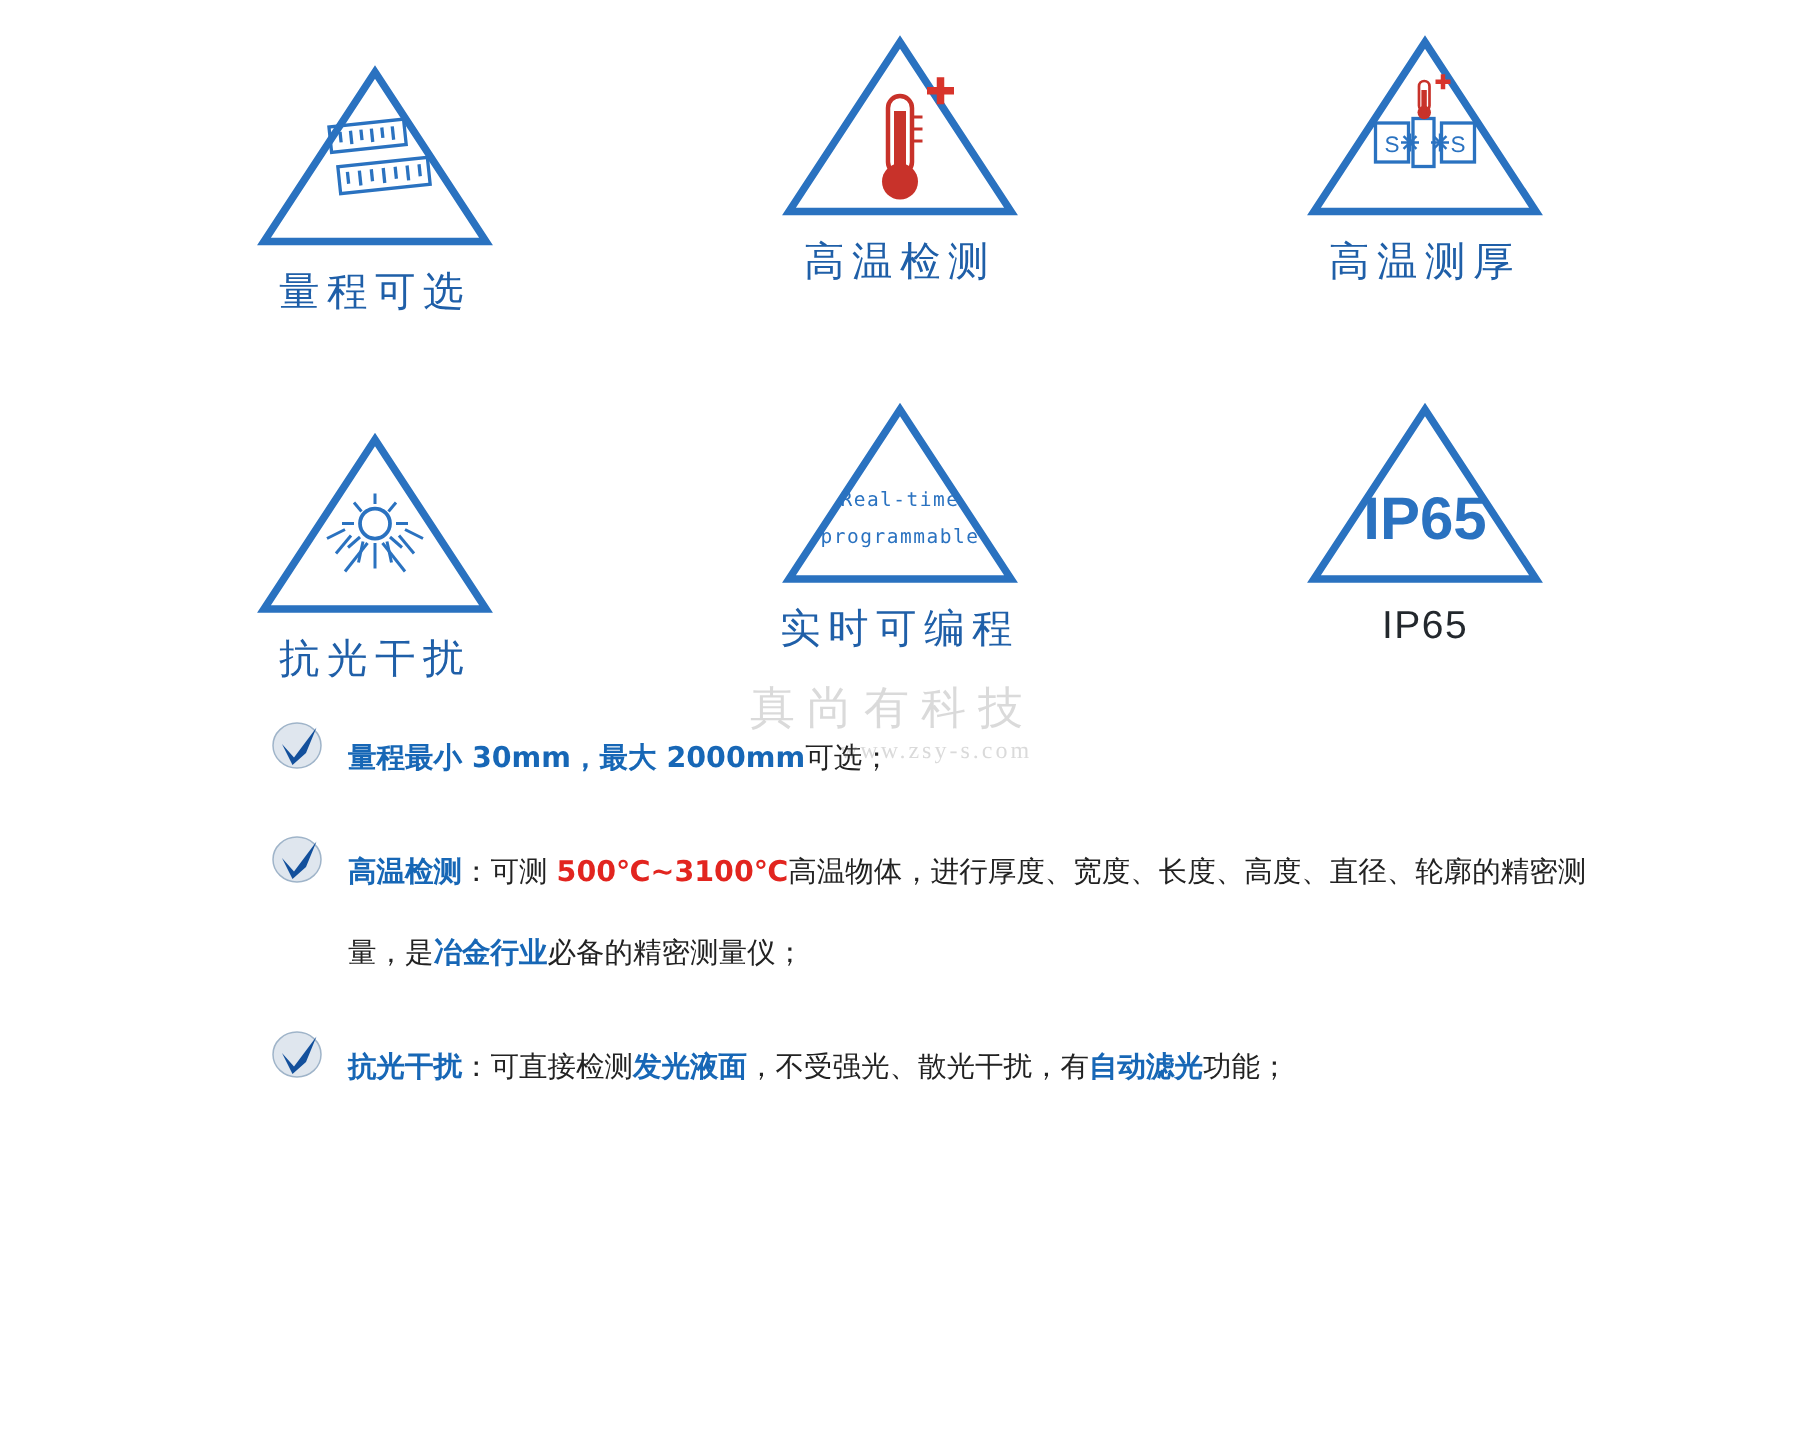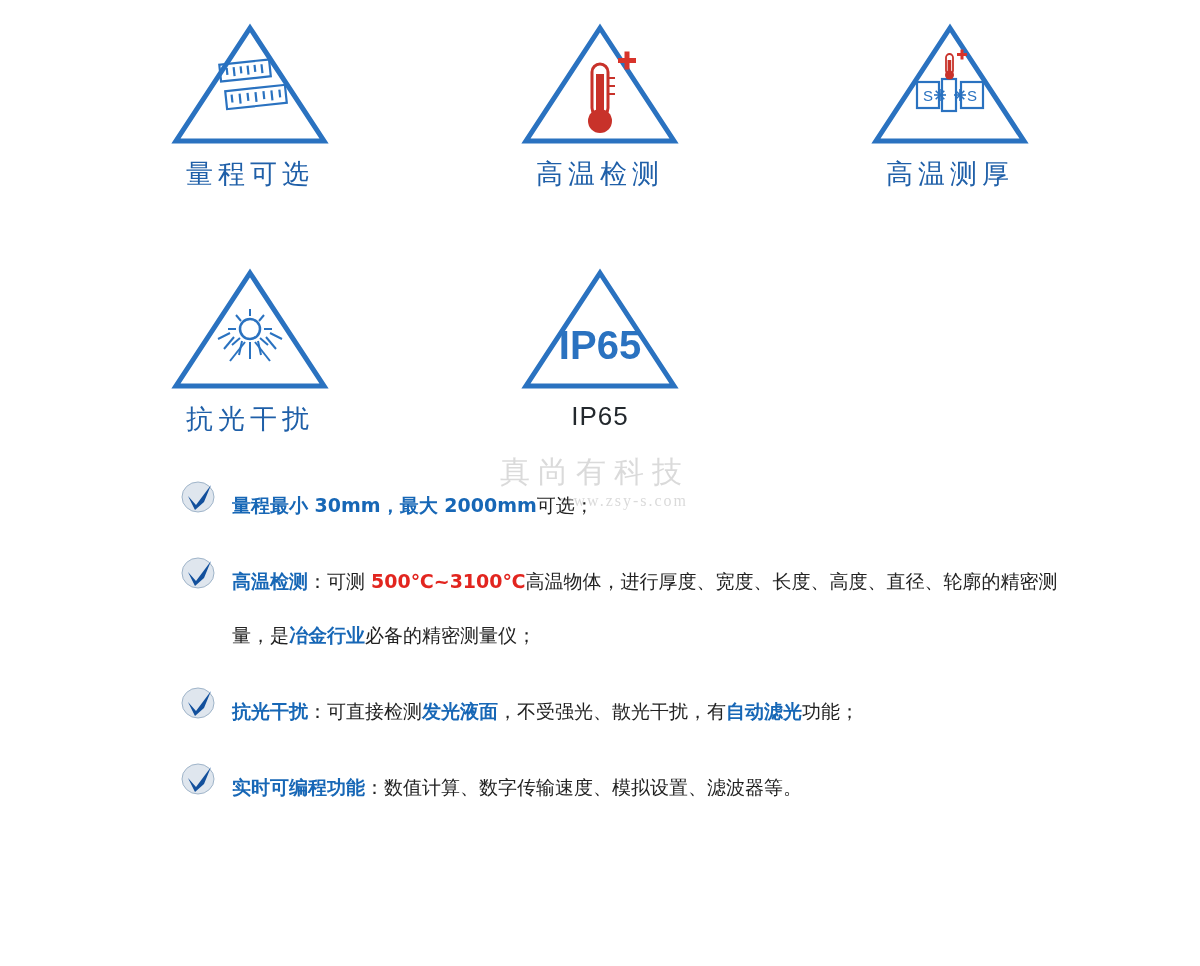--- a/index.html
+++ b/index.html
@@ -29,21 +29,21 @@
     width: 1200px;
     display: flex;
     flex-wrap: wrap;
   }
   .icon-cell {
     width: 350px;
     margin-left: 0;
     text-align: center;
     position: relative;
   }
-  .icon-cell.col1 { margin-left: 75px; }
+  .icon-cell.col1 { margin-left: 75px; margin-top: 20px; }
   .icon-cell.col2 { margin-left: 0px; }
   .icon-cell.col3 { margin-left: 0px; }
 
   .row1 .icon-cell { height: 235px; padding-top: 22px; }
   .row2 .icon-cell { height: 175px; padding-top: 12px; }
 
   .tri-wrap {
     position: relative;
     width: 160px;
     height: 118px;
@@ -235,20 +235,30 @@
             <line x1="60" y1="66" x2="48" y2="72"></line>
             <line x1="100" y1="66" x2="112" y2="72"></line>
             <line x1="75" y1="75" x2="60" y2="94"></line>
             <line x1="85" y1="75" x2="100" y2="94"></line>
           </g>
         </svg>
       </div>
       <div class="icon-label">抗光干扰</div>
     </div>
 
+    <div class="icon-cell col2">
+      <div class="tri-wrap">
+        <svg width="160" height="125" viewBox="0 0 160 125">
+          <polygon points="80,6 154,119 6,119" fill="none" stroke="#2a72c0" stroke-width="5"></polygon>
+          <text x="80" y="70" font-family="'DejaVu Sans Mono','Liberation Mono',monospace" font-size="13" fill="#2a72c0" text-anchor="middle" letter-spacing="1">Real-time</text>
+          <text x="80" y="95" font-family="'DejaVu Sans Mono','Liberation Mono',monospace" font-size="13" fill="#2a72c0" text-anchor="middle" letter-spacing="1">programmable</text>
+        </svg>
+      </div>
+      <div class="icon-label">实时可编程</div>
+    </div>
 
     <div class="icon-cell col3">
       <div class="tri-wrap">
         <svg width="160" height="125" viewBox="0 0 160 125">
           <polygon points="80,6 154,119 6,119" fill="none" stroke="#2a72c0" stroke-width="5"></polygon>
           <text x="80" y="92" font-family="'Liberation Sans',sans-serif" font-weight="bold" font-size="40" fill="#2a72c0" text-anchor="middle">IP65</text>
         </svg>
       </div>
       <div class="icon-label plain">IP65</div>
     </div>
@@ -272,22 +282,15 @@
           </svg></span>
         <div class="bullet-text"><span class="hl">高温检测</span><span class="plain">：可测 </span><span class="hl-red">500℃~3100℃</span><span class="plain">高温物体，进行厚度、宽度、长度、高度、直径、轮廓的精密测量，是</span><span class="hl">冶金行业</span><span class="plain">必备的精密测量仪；</span></div>
       </div>
       <div class="bullet-row">
         <span class="check-icon"><svg width="36" height="34" viewBox="0 0 36 34">
             <ellipse cx="18" cy="17" rx="16" ry="15" fill="#dfe6ee" stroke="#9fb4c9" stroke-width="1"></ellipse>
             <path d="M8 16 L16 25 L31 5 L24 22 L15 30 Z" fill="#13509c"></path>
           </svg></span>
         <div class="bullet-text"><span class="hl">抗光干扰</span><span class="plain">：可直接检测</span><span class="hl">发光液面</span><span class="plain">，不受强光、散光干扰，有</span><span class="hl">自动滤光</span><span class="plain">功能；</span></div>
       </div>
-      <div class="bullet-row">
-        <span class="check-icon"><svg width="36" height="34" viewBox="0 0 36 34">
-            <ellipse cx="18" cy="17" rx="16" ry="15" fill="#dfe6ee" stroke="#9fb4c9" stroke-width="1"></ellipse>
-            <path d="M8 16 L16 25 L31 5 L24 22 L15 30 Z" fill="#13509c"></path>
-          </svg></span>
-        <div class="bullet-text"><span class="hl">实时可编程功能</span><span class="plain">：数值计算、数字传输速度、模拟设置、滤波器等。</span></div>
-      </div>
     </div>
 
 </div>
 
 </body></html>

